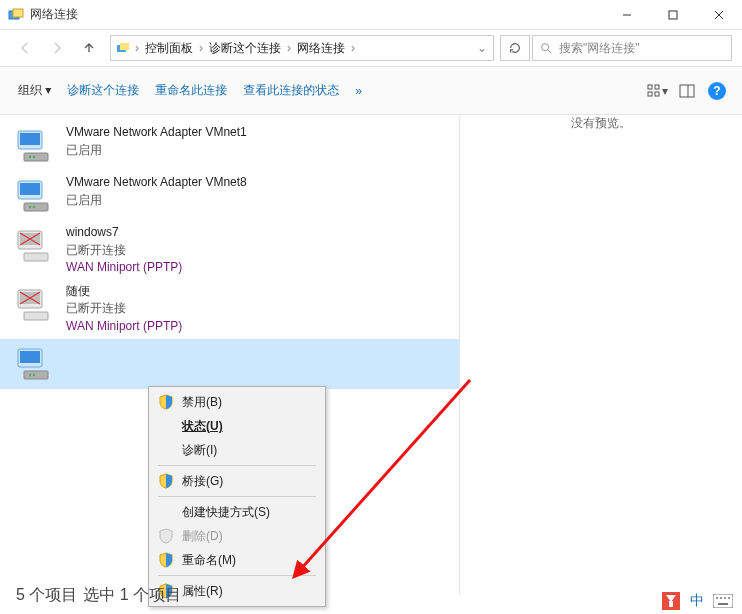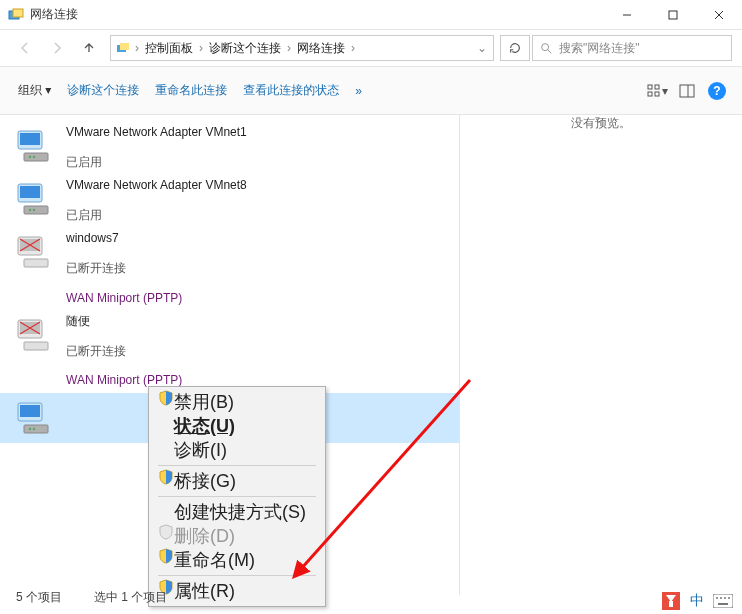--- a/index.html
+++ b/index.html
@@ -25,36 +25,36 @@
 .toolspacer { flex: 1; }
 .tooliconbtn { width: 30px; height: 26px; display: flex; align-items: center; justify-content: center; color: #555; }
 
 .mainarea { display: flex; height: 480px; }
 .listpane { width: 460px; border-right: 1px solid #e5e5e5; padding-top: 6px; }
 .previewpane { flex: 1; display: flex; align-items: flex-start; justify-content: center; color: #666; font-size: 12px; }
 
 .netitem { display: flex; padding: 4px 14px; gap: 10px; }
 .netitem.sel { background: #cce8ff; }
 .neticon { width: 42px; height: 42px; flex-shrink: 0; }
-.nettext { display: flex; flex-direction: column; gap: 14px; line-height: 1.3; }
+.nettext { display: flex; flex-direction: column; gap: 2px; line-height: 1.3; }
 .netname { color: #222; }
 .netstatus { color: #555; }
 .netdetail { color: #701a75; }
 
 .ctxmenu { position: absolute; left: 148px; top: 386px; width: 178px; background: #f2f2f2; border: 1px solid #b0b0b0; box-shadow: 2px 2px 4px rgba(0,0,0,0.2); padding: 3px; }
-.ctxitem { display: flex; height: 24px; padding: 0 6px; font-size: 18px; color: #222; }
+.ctxitem { display: flex; align-items: center; height: 24px; padding: 0 6px; gap: 8px; font-size: 12px; color: #222; }
 .ctxitem.bold { font-weight: bold; text-decoration: underline; }
 .ctxitem.disabled { color: #999; }
 .ctxsep { height: 1px; background: #d0d0d0; margin: 3px 6px; }
 .shieldico { width: 16px; height: 16px; flex-shrink: 0; }
 .ctxspacer { width: 16px; flex-shrink: 0; }
 
 .arrow { position: absolute; pointer-events: none; }
 
-.statusbar { position: absolute; bottom: 8px; left: 16px; display: flex; gap: 32px; color: #444; font-size: 12px; }
+.statusbar { position: absolute; bottom: 8px; left: 16px; display: flex; gap: 6px; color: #444; font-size: 16px; }
 
 .tray { position: absolute; right: 8px; bottom: 2px; display: flex; align-items: center; gap: 4px; }
 .trayico { width: 22px; height: 22px; display:flex; align-items:center; justify-content:center; }
 
 .helpico { width:18px; height:18px; border-radius:50%; background:#1a8cff; color:#fff; display:flex; align-items:center; justify-content:center; font-weight:bold; font-size:12px;}
 </style>
 </head>
 <body>
 
 <div class="titlebar">

